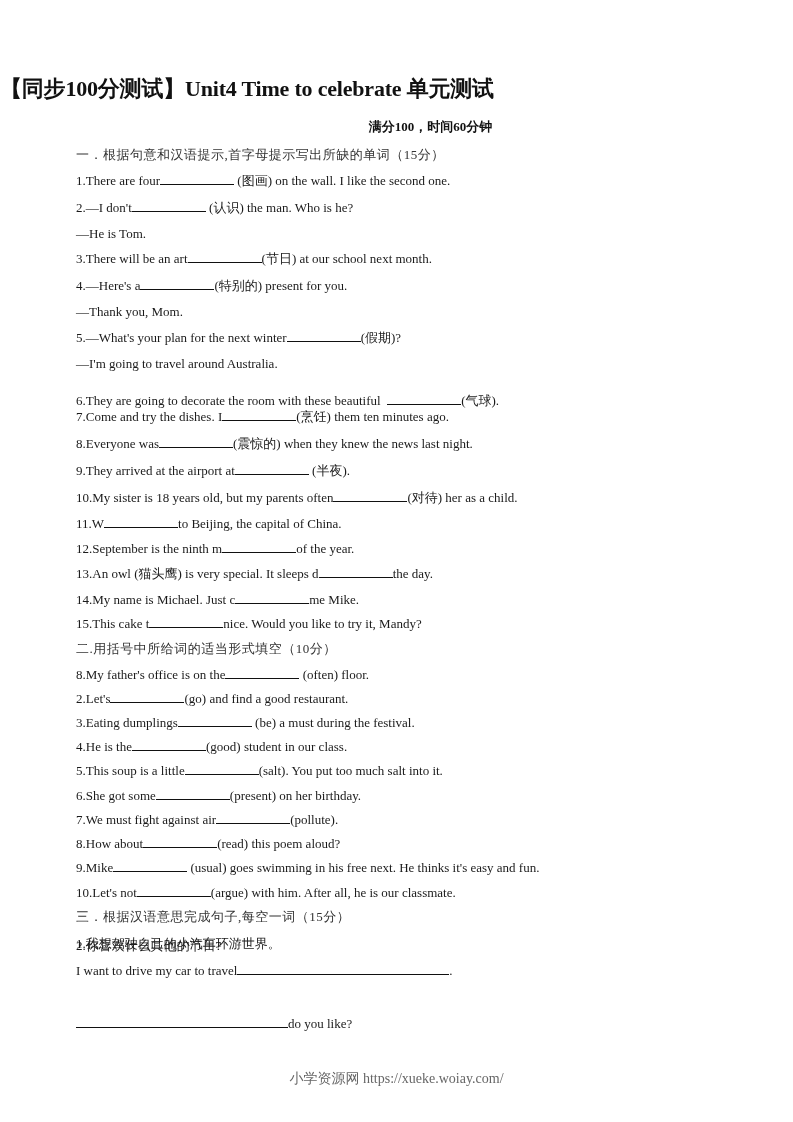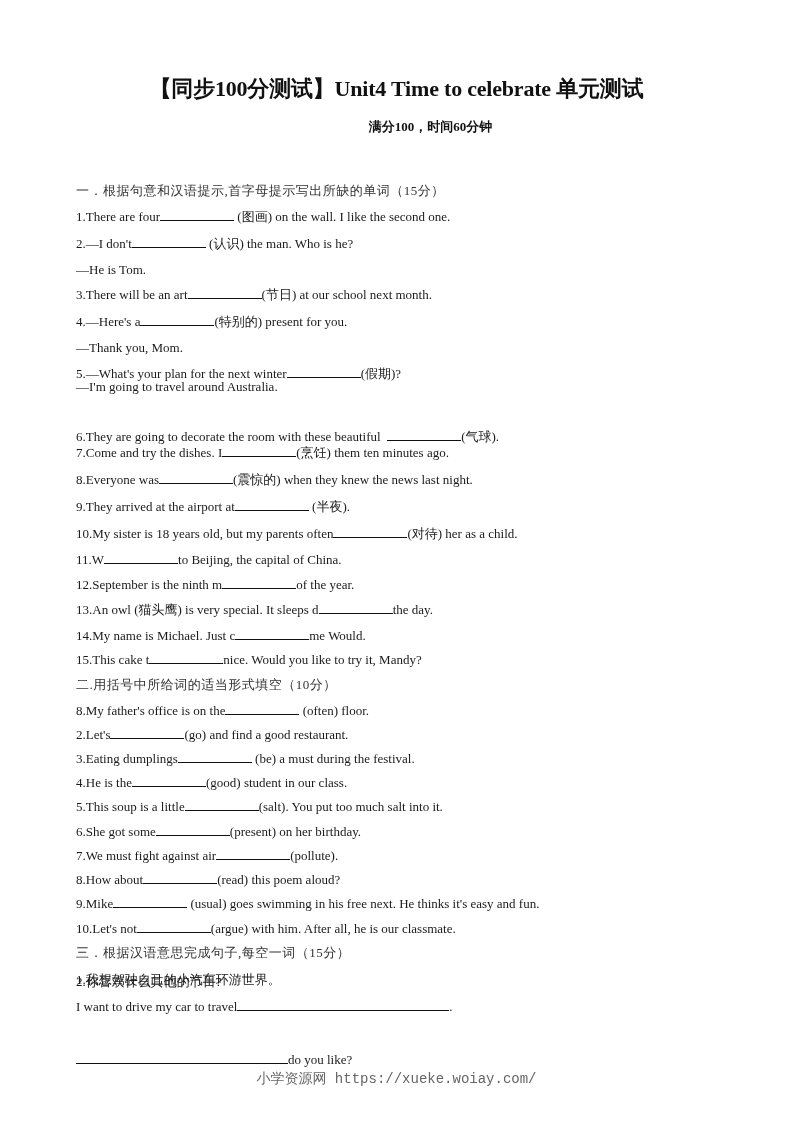--- a/index.html
+++ b/index.html
@@ -3,67 +3,67 @@
   <meta charset="utf-8">
   <style>
     html, body { margin: 0; padding: 0; background: #ffffff; }
     body {
       width: 793px; height: 1122px; position: relative; overflow: hidden;
       font-family: "Liberation Serif", "DejaVu Serif", serif;
       color: #111111;
     }
     .page-title {
       position: absolute; left: 0; top: 74px; width: 793px;
-      text-align: center; font-weight: bold; font-size: 22px;
+      font-weight: bold; font-size: 22px;
       letter-spacing: -0.2px; color: #111;
     }
     .page-subtitle {
       position: absolute; left: 0; top: 118px; width: 793px;
       text-align: center; font-weight: bold; font-size: 13px; color: #111; margin-left: 34px;
     }
     .line {
       position: absolute; left: 76px; font-size: 13px; line-height: 18px;
-      white-space: nowrap; color: #1a1a1a; margin-top: 36px;
+      white-space: nowrap; color: #1a1a1a;
     }
     .section-heading { color: #333; letter-spacing: 0.5px; }
     .blank {
       display: inline-block; border-bottom: 1px solid #111;
       height: 12px; vertical-align: baseline; width: 74px;
     }
     .blank.long { width: 212px; }
     .footer {
       position: absolute; left: 0; top: 1070px; width: 793px; text-align: center;
-      font-family: Liberation Mono, monospace; font-size: 14px; color: #666;
+      font-family: Liberation Serif, serif; font-size: 14px; color: #666;
     }
   </style>
 </head>
 <body>
 
 <div class="page-title">【同步100分测试】Unit4 Time to celebrate 单元测试</div>
 <div class="page-subtitle">满分100，时间60分钟</div>
 
 <div class="line section-heading" style="top:146px">一．根据句意和汉语提示,首字母提示写出所缺的单词（15分）</div>
 
 <div class="line" style="top:172px"><span>1.There are four</span><span class="blank"></span><span> (图画) on the wall. I like the second one.</span></div>
 <div class="line" style="top:199px"><span>2.—I don't</span><span class="blank"></span><span> (认识) the man. Who is he?</span></div>
 <div class="line" style="top:225px">—He is Tom.</div>
 <div class="line" style="top:250px"><span>3.There will be an art</span><span class="blank"></span><span>(节日) at our school next month.</span></div>
 <div class="line" style="top:277px"><span>4.—Here's a</span><span class="blank"></span><span>(特别的) present for you.</span></div>
 <div class="line" style="top:303px">—Thank you, Mom.</div>
 <div class="line" style="top:329px"><span>5.—What's your plan for the next winter</span><span class="blank"></span><span>(假期)?</span></div>
-<div class="line" style="top:342px">—I'm going to travel around Australia.</div>
+<div class="line" style="top:355px">—I'm going to travel around Australia.</div>
 <div class="line" style="top:392px"><span style="white-space:pre">6.They are going to decorate the room with these beautiful  </span><span class="blank"></span><span>(气球).</span></div>
 <div class="line" style="top:408px"><span>7.Come and try the dishes. I</span><span class="blank"></span><span>(烹饪) them ten minutes ago.</span></div>
 <div class="line" style="top:435px"><span>8.Everyone was</span><span class="blank"></span><span>(震惊的) when they knew the news last night.</span></div>
 <div class="line" style="top:462px"><span>9.They arrived at the airport at</span><span class="blank"></span><span> (半夜).</span></div>
 <div class="line" style="top:489px"><span>10.My sister is 18 years old, but my parents often</span><span class="blank"></span><span>(对待) her as a child.</span></div>
 <div class="line" style="top:515px"><span>11.W</span><span class="blank"></span><span>to Beijing, the capital of China.</span></div>
 <div class="line" style="top:540px"><span>12.September is the ninth m</span><span class="blank"></span><span>of the year.</span></div>
 <div class="line" style="top:565px"><span>13.An owl (猫头鹰) is very special. It sleeps d</span><span class="blank"></span><span>the day.</span></div>
-<div class="line" style="top:591px"><span>14.My name is Michael. Just c</span><span class="blank"></span><span>me Would.</span></div>
+<div class="line" style="top:591px"><span>14.My name is Michael. Just c</span><span class="blank"></span><span>me Mike.</span></div>
 <div class="line" style="top:615px"><span>15.This cake t</span><span class="blank"></span><span>nice. Would you like to try it, Mandy?</span></div>
 
 <div class="line section-heading" style="top:640px">二.用括号中所给词的适当形式填空（10分）</div>
 <div class="line" style="top:666px"><span>8.My father's office is on the</span><span class="blank"></span><span> (often) floor.</span></div>
 <div class="line" style="top:690px"><span>2.Let's</span><span class="blank"></span><span>(go) and find a good restaurant.</span></div>
 <div class="line" style="top:714px"><span>3.Eating dumplings</span><span class="blank"></span><span> (be) a must during the festival.</span></div>
 <div class="line" style="top:738px"><span>4.He is the</span><span class="blank"></span><span>(good) student in our class.</span></div>
 <div class="line" style="top:762px"><span>5.This soup is a little</span><span class="blank"></span><span>(salt). You put too much salt into it.</span></div>
 <div class="line" style="top:787px"><span>6.She got some</span><span class="blank"></span><span>(present) on her birthday.</span></div>
 <div class="line" style="top:811px"><span>7.We must fight against air</span><span class="blank"></span><span>(pollute).</span></div>

